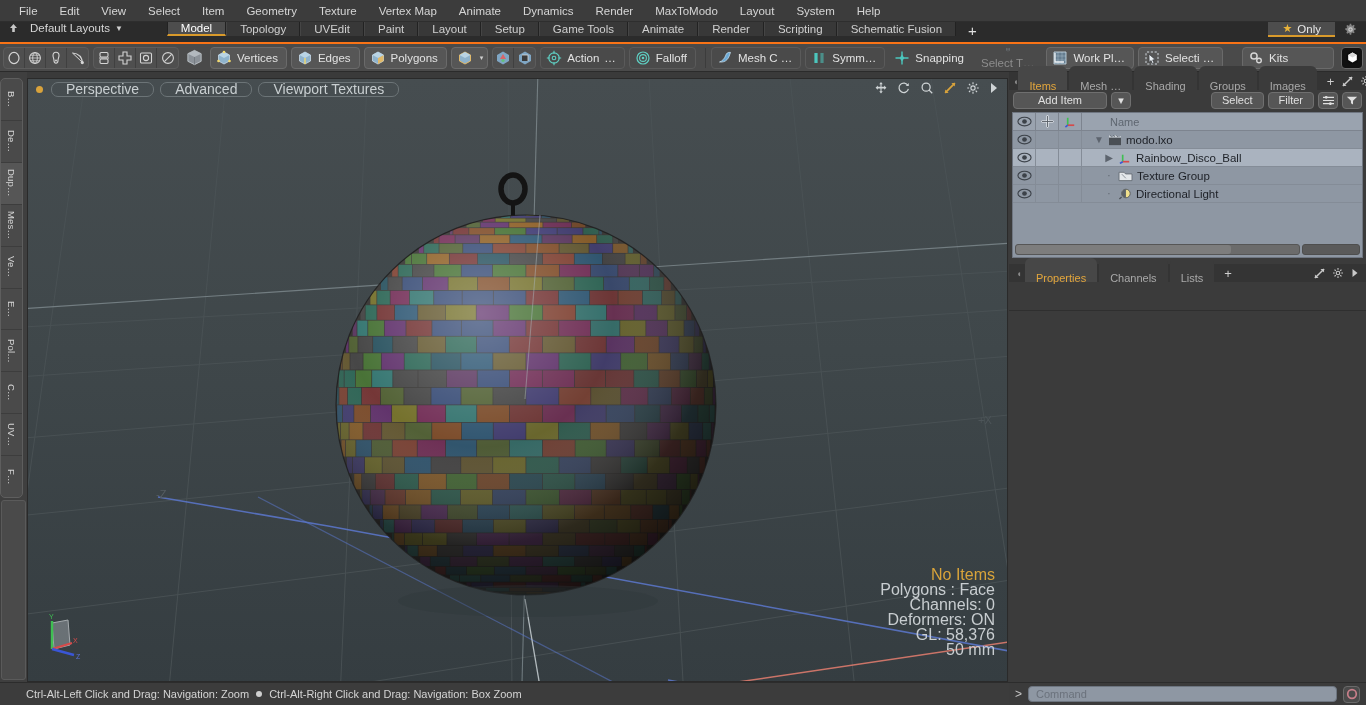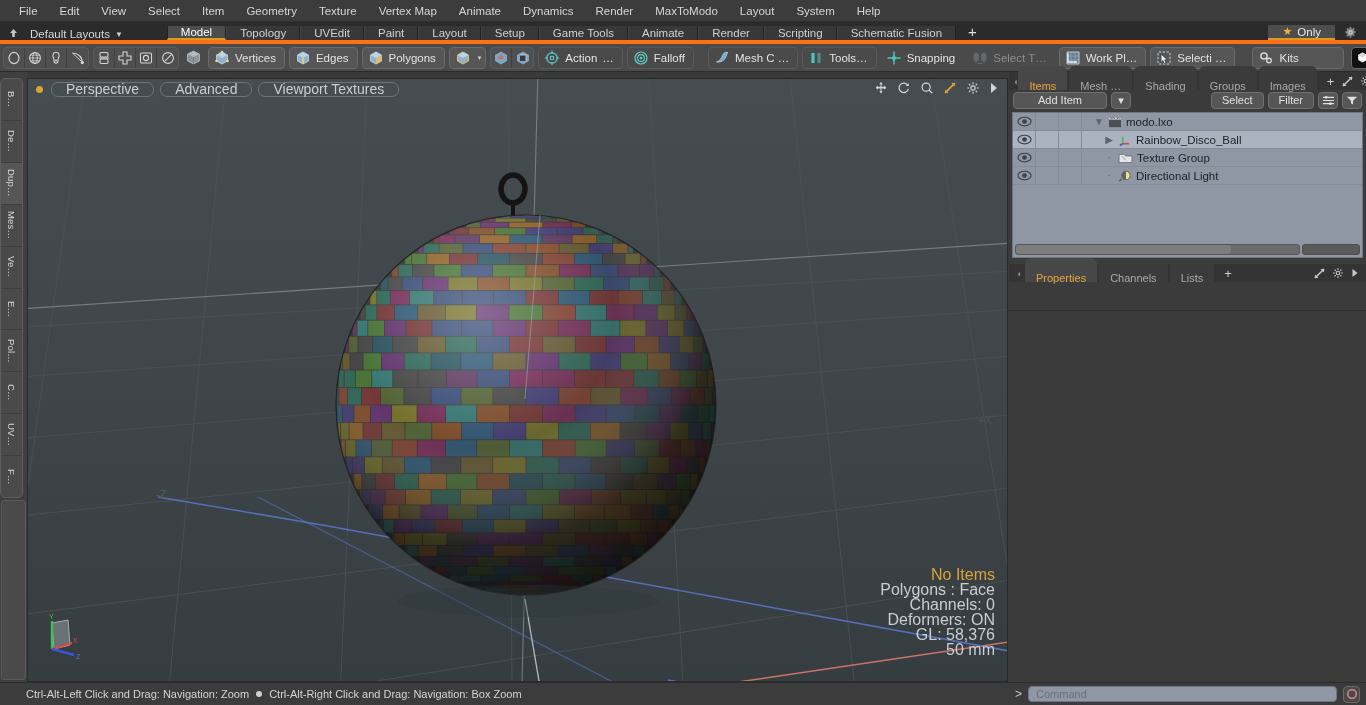--- a/index.html
+++ b/index.html
@@ -17,22 +17,22 @@
   .menubar {
     position:absolute; left:0; top:0; width:1366px; height:22px;
     background:#3c3c3c; display:flex; align-items:center; padding-left:8px;
     border-bottom:1px solid #2e2e2e;
   }
   .menubar .mi { padding:0 11px; height:22px; line-height:22px; font-size:11.5px; color:#d6d6d6; white-space:nowrap; }
 
   
   .layoutbar {
     position:absolute; left:0; top:22px; width:1366px; height:22px;
-    background:#2b2b2b; display:flex; align-items:flex-end;
-    border-bottom:4px solid #f97316;
+    background:#2b2b2b; display:flex; align-items:flex-start;
+    border-bottom:2px solid #f97316;
   }
   .lb-home {
     width:26px; display:flex; align-items:center; justify-content:center;
     color:#b9b9b9; font-size:11px;
   }
   .lb-default {
     display:flex; align-items:center; padding:0 10px 0 4px; color:#d6d6d6;
     font-size:11.5px; white-space:nowrap;
   }
   .lb-default .caret { margin-left:5px; font-size:8px; color:#cfcfcf; }
@@ -405,32 +405,32 @@
           <path d="M2.5 12c3-1 5-3.5 6-6.2C9.4 3 11 2 13.5 2.4c-1 2.6-1.4 5-3.4 7.2-1.8 2-4.6 2.8-7.6 2.4z" fill="#6aa9d6" stroke="#cfe2ef" stroke-width=".7"></path>
         </svg>
       <span>Mesh C …</span>
     </div>
 
     <div class="tpill flat">
       <svg class="ticon" viewBox="0 0 16 16">
           <rect x="3.4" y="3" width="3.2" height="10" fill="#4cc6bd"></rect>
           <rect x="9.4" y="3" width="3.2" height="10" fill="#4cc6bd" opacity=".55"></rect>
         </svg>
-      <span>Tools…</span>
+      <span>Symm…</span>
     </div>
 
     <div class="tpill flat" style="border:none;background:transparent;">
       <svg class="ticon" viewBox="0 0 16 16">
           <path d="M8 1.5v13M1.5 8h13" stroke="#4cc6bd" stroke-width="1.4"></path>
           <path d="M8 4.6 10.4 8 8 11.4 5.6 8z" fill="#4cc6bd"></path>
         </svg>
       <span>Snapping</span>
     </div>
 
-    <div class="tpill dim" style="border:none;background:transparent;">
+    <div class="tpill dim" style="border:none;background:transparent;flex-direction:column;">
       <svg class="ticon" viewBox="0 0 16 16" opacity=".5">
           <path d="M4 2 7 4.5V10L4 12.5 1.5 10V4.5z" fill="#7d8790"></path>
           <path d="M12 2 14.5 4.5V10L12 12.5 9 10V4.5z" fill="#7d8790"></path>
           <path d="M5.5 13.5h5" stroke="#7d8790" stroke-width="1.2"></path>
         </svg>
       <span>Select T…</span>
     </div>
 
     <div class="tpill">
       <svg class="ticon" viewBox="0 0 16 16">
@@ -1047,20 +1047,42 @@
           </svg>
       </div>
       <div class="btn sq">
         <svg width="12" height="11" viewBox="0 0 14 12">
             <path d="M1 1.5h12L8.2 6.4v4.2L5.8 9.2V6.4z" fill="#e0e0e0"></path>
           </svg>
       </div>
     </div>
 
     <div class="tree">
+      <div class="tree-head">
+        <div class="th-col c1">
+          <svg width="15" height="11" viewBox="0 0 16 11">
+              <ellipse cx="8" cy="5.5" rx="7" ry="4.6" fill="none" stroke="#3c4249" stroke-width="1.2"></ellipse>
+              <circle cx="8" cy="5.5" r="2.5" fill="#3c4249"></circle>
+            </svg>
+        </div>
+        <div class="th-col c2">
+          <svg width="13" height="13" viewBox="0 0 14 14">
+              <path d="M7 1.5v11M1.5 7h11" stroke="#eef1f4" stroke-width="2.4" stroke-linecap="round"></path>
+              <path d="M7 1.5v11M1.5 7h11" stroke="#5a6068" stroke-width="1" stroke-linecap="round"></path>
+            </svg>
+        </div>
+        <div class="th-col c3">
+          <svg width="13" height="13" viewBox="0 0 14 14">
+              <path d="M4 11V3" stroke="#3fbf52" stroke-width="1.8"></path>
+              <path d="M4 11h7" stroke="#d64a4a" stroke-width="1.8"></path>
+              <path d="M4 11 1.5 13" stroke="#3a56d6" stroke-width="1.8"></path>
+            </svg>
+        </div>
+        <div class="th-name">Name</div>
+      </div>
 
       <div class="trow">
         <div class="c c1">
           <svg width="15" height="11" viewBox="0 0 16 11">
               <ellipse cx="8" cy="5.5" rx="7" ry="4.6" fill="none" stroke="#3c4249" stroke-width="1.2"></ellipse>
               <circle cx="8" cy="5.5" r="2.5" fill="#3c4249"></circle>
             </svg>
         </div>
         <div class="c c2"></div>
         <div class="c c3"></div>

